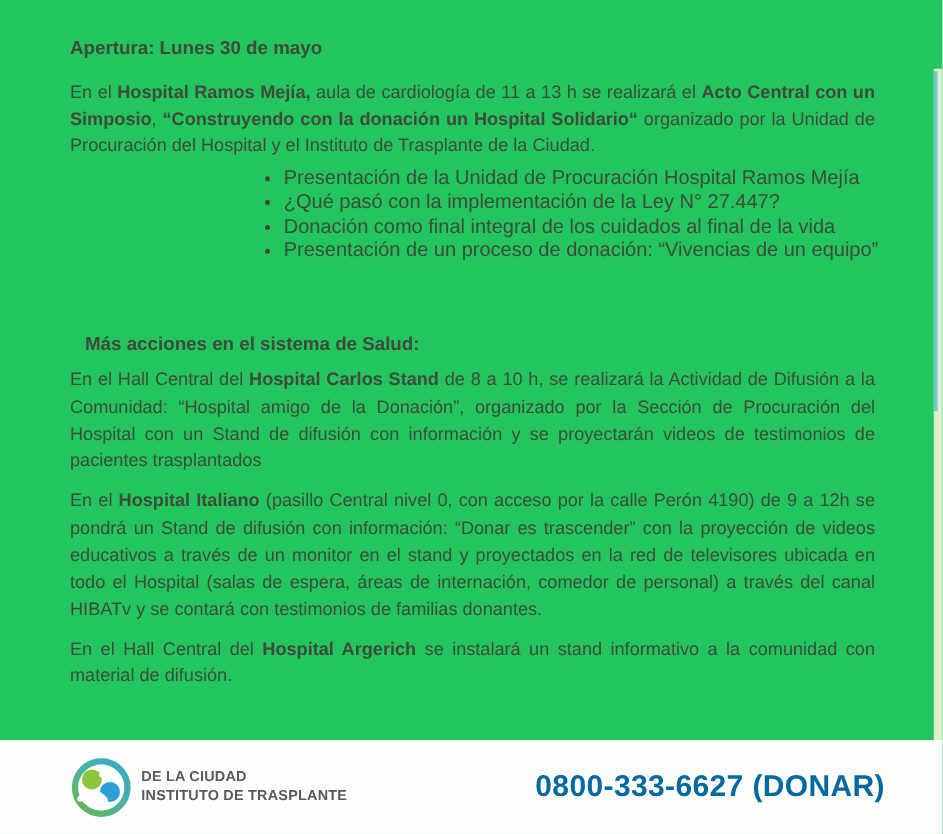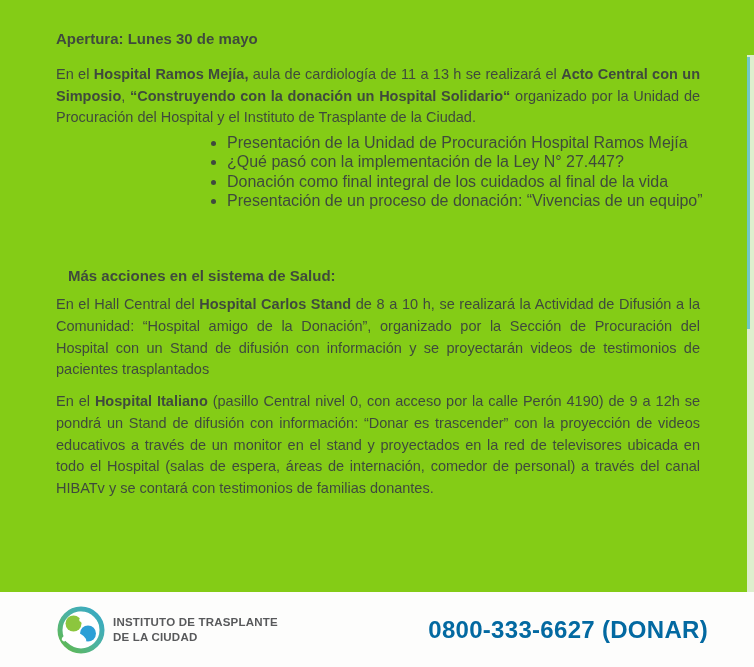--- a/index.html
+++ b/index.html
@@ -3,21 +3,21 @@
 <meta charset="utf-8">
 <style>
   html,body { margin:0; padding:0; }
   .page {
     position:relative; width:754px; height:667px;
     background:#fdfdfc; overflow:hidden;
     font-family:"Liberation Sans", sans-serif;
   }
   .green-area {
     position:absolute; left:0; top:0; width:754px; height:592px;
-    background:#84cc16;
+    background:#22c55e;
   }
   .content {
     position:absolute; left:56px; top:0; width:656px;
     color:#3f4a3d;
   }
   .opening-heading {
     margin:30px 0 0 0; font-size:15px; font-weight:bold; line-height:18px;
   }
   .para {
     margin:16px 12px 0 0; font-size:14.5px; line-height:21.7px;
@@ -75,20 +75,21 @@
           <li>Donación como final integral de los cuidados al final de la vida</li>
           <li>Presentación de un proceso de donación: “Vivencias de un equipo”</li>
         </ul>
 
       <div class="more-actions-heading">Más acciones en el sistema de Salud:</div>
 
       <p class="para" style="margin-top:9px"><span>En el Hall Central del </span><b>Hospital Carlos Stand</b><span> de 8 a 10 h, se realizará la Actividad de Difusión a la Comunidad: “Hospital amigo de la Donación”, organizado por la Sección de Procuración del Hospital con un Stand de difusión con información y se proyectarán videos de testimonios de pacientes trasplantados</span></p>
 
       <p class="para para-tight"><span>En el </span><b>Hospital Italiano</b><span> (pasillo Central nivel 0, con acceso por la calle Perón 4190) de 9 a  12h se pondrá un Stand de difusión con información: “Donar es trascender” con la proyección de videos educativos a través de un monitor en el stand y proyectados en la red de televisores ubicada en todo el Hospital (salas de espera, áreas de internación, comedor de personal) a través del canal HIBATv y se contará con testimonios de familias donantes.</span></p>
 
+      <p class="para para-tight"><span>En el Hall Central del </span><b>Hospital Argerich</b><span> se instalará un stand informativo a la comunidad con material de difusión.</span></p>
 
     </div>
   </div>
 
   <div class="scrollbar-track">
     <div class="scrollbar-thumb"></div>
   </div>
 
   <div class="footer">
     <div class="logo-group">
@@ -102,20 +103,20 @@
         </defs>
         <circle cx="24" cy="24" r="21" fill="#ffffff" stroke="url(#ringGrad)" stroke-width="5"></circle>
         <path d="M6 32 C13 24 24 25 30 33 C22 41 11 40 6 32 Z" fill="#ffffff"></path>
         <path d="M20 6 C30 4 40 12 41 22 C34 26 26 22 24 16 Z" fill="#ffffff"></path>
         <circle cx="16.5" cy="17.5" r="8" fill="#8cc63e"></circle>
         <circle cx="31" cy="27.5" r="8" fill="#2c9fd6"></circle>
         <path d="M7 33 C13 26 22 27 27 34" stroke="#ffffff" stroke-width="4.5" fill="none" stroke-linecap="round"></path>
         <path d="M24 14 C30 10 38 13 40 20" stroke="#ffffff" stroke-width="3.5" fill="none" stroke-linecap="round"></path>
       </svg>
       <div class="logo-text">
+        <div>DE LA CIUDAD</div>
         <div>INSTITUTO DE TRASPLANTE</div>
-        <div>DE LA CIUDAD</div>
       </div>
     </div>
     <div class="phone">0800-333-6627 (DONAR)</div>
   </div>
 
 </div>
 
 </body></html>

